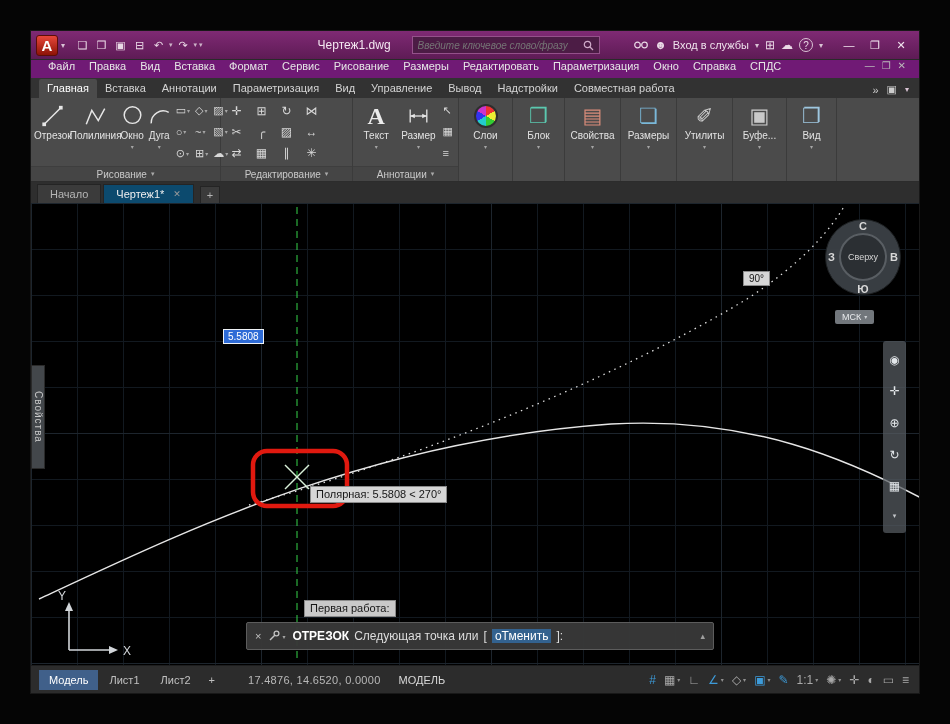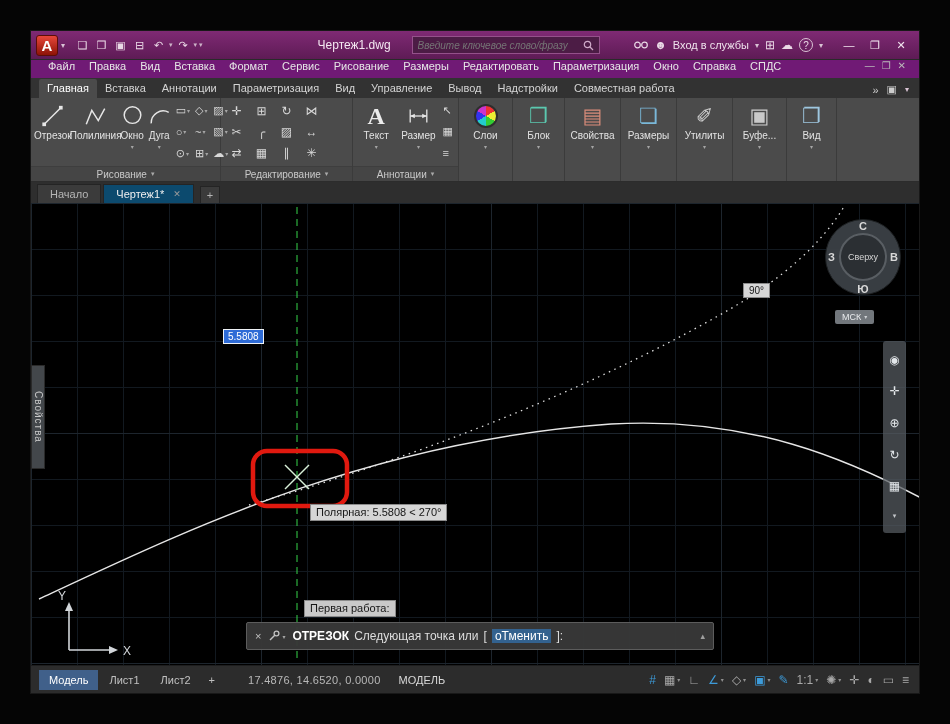--- a/index.html
+++ b/index.html
@@ -63,22 +63,22 @@
   .canvas{flex:1 1 auto;position:relative;overflow:hidden;background-color:#000;
     background-image:
       repeating-linear-gradient(to right,#1d252d 0 1px,transparent 1px 230px),
       repeating-linear-gradient(to bottom,#1d252d 0 1px,transparent 1px 230px),
       repeating-linear-gradient(to right,#121920 0 1px,transparent 1px 46px),
       repeating-linear-gradient(to bottom,#121920 0 1px,transparent 1px 46px);}
   .cvsvg{position:absolute;left:0;top:0;}
   .paltab{position:absolute;left:0;top:162px;width:14px;height:104px;background:#43474b;border:1px solid #2a2a2a;color:#c9c9c9;font-size:10px;writing-mode:vertical-rl;display:flex;align-items:center;justify-content:center;letter-spacing:1px;}
   .dyninput{position:absolute;left:192px;top:126px;height:15px;line-height:13px;background:#2e6bd6;border:1px solid #eef2f6;color:#fff;font-size:10px;padding:0 4px;}
   .graytip{position:absolute;background:#d6d6d6;border:1px solid #8a8a8a;color:#161616;font-size:11px;height:17px;line-height:15px;padding:0 5px;white-space:nowrap;}
-  .polartip{left:279px;top:301px;}
-  .anglelab{left:712px;top:80px;font-size:10px;height:15px;line-height:13px;}
+  .polartip{left:279px;top:283px;}
+  .anglelab{left:712px;top:68px;font-size:10px;height:15px;line-height:13px;}
   .firstpt{left:273px;top:397px;background:#c9c9c9;}
   
   .vcube{position:absolute;left:794px;top:16px;width:76px;height:76px;}
   .vring{position:absolute;inset:0;border-radius:50%;background:#3b4045;border:1px solid #1f2224;opacity:.96;}
   .vinner{position:absolute;left:14px;top:14px;width:48px;height:48px;border-radius:50%;background:#2b2f33;border:2px solid #595e63;display:flex;align-items:center;justify-content:center;color:#d4d4d4;font-size:9px;}
   .vdir{position:absolute;color:#d8d8d8;font-size:11px;font-weight:bold;}
   .vn{left:50%;top:1px;transform:translateX(-50%);}
   .vs{left:50%;bottom:0;transform:translateX(-50%);}
   .vw{left:3px;top:50%;transform:translateY(-50%);}
   .ve{right:3px;top:50%;transform:translateY(-50%);}

